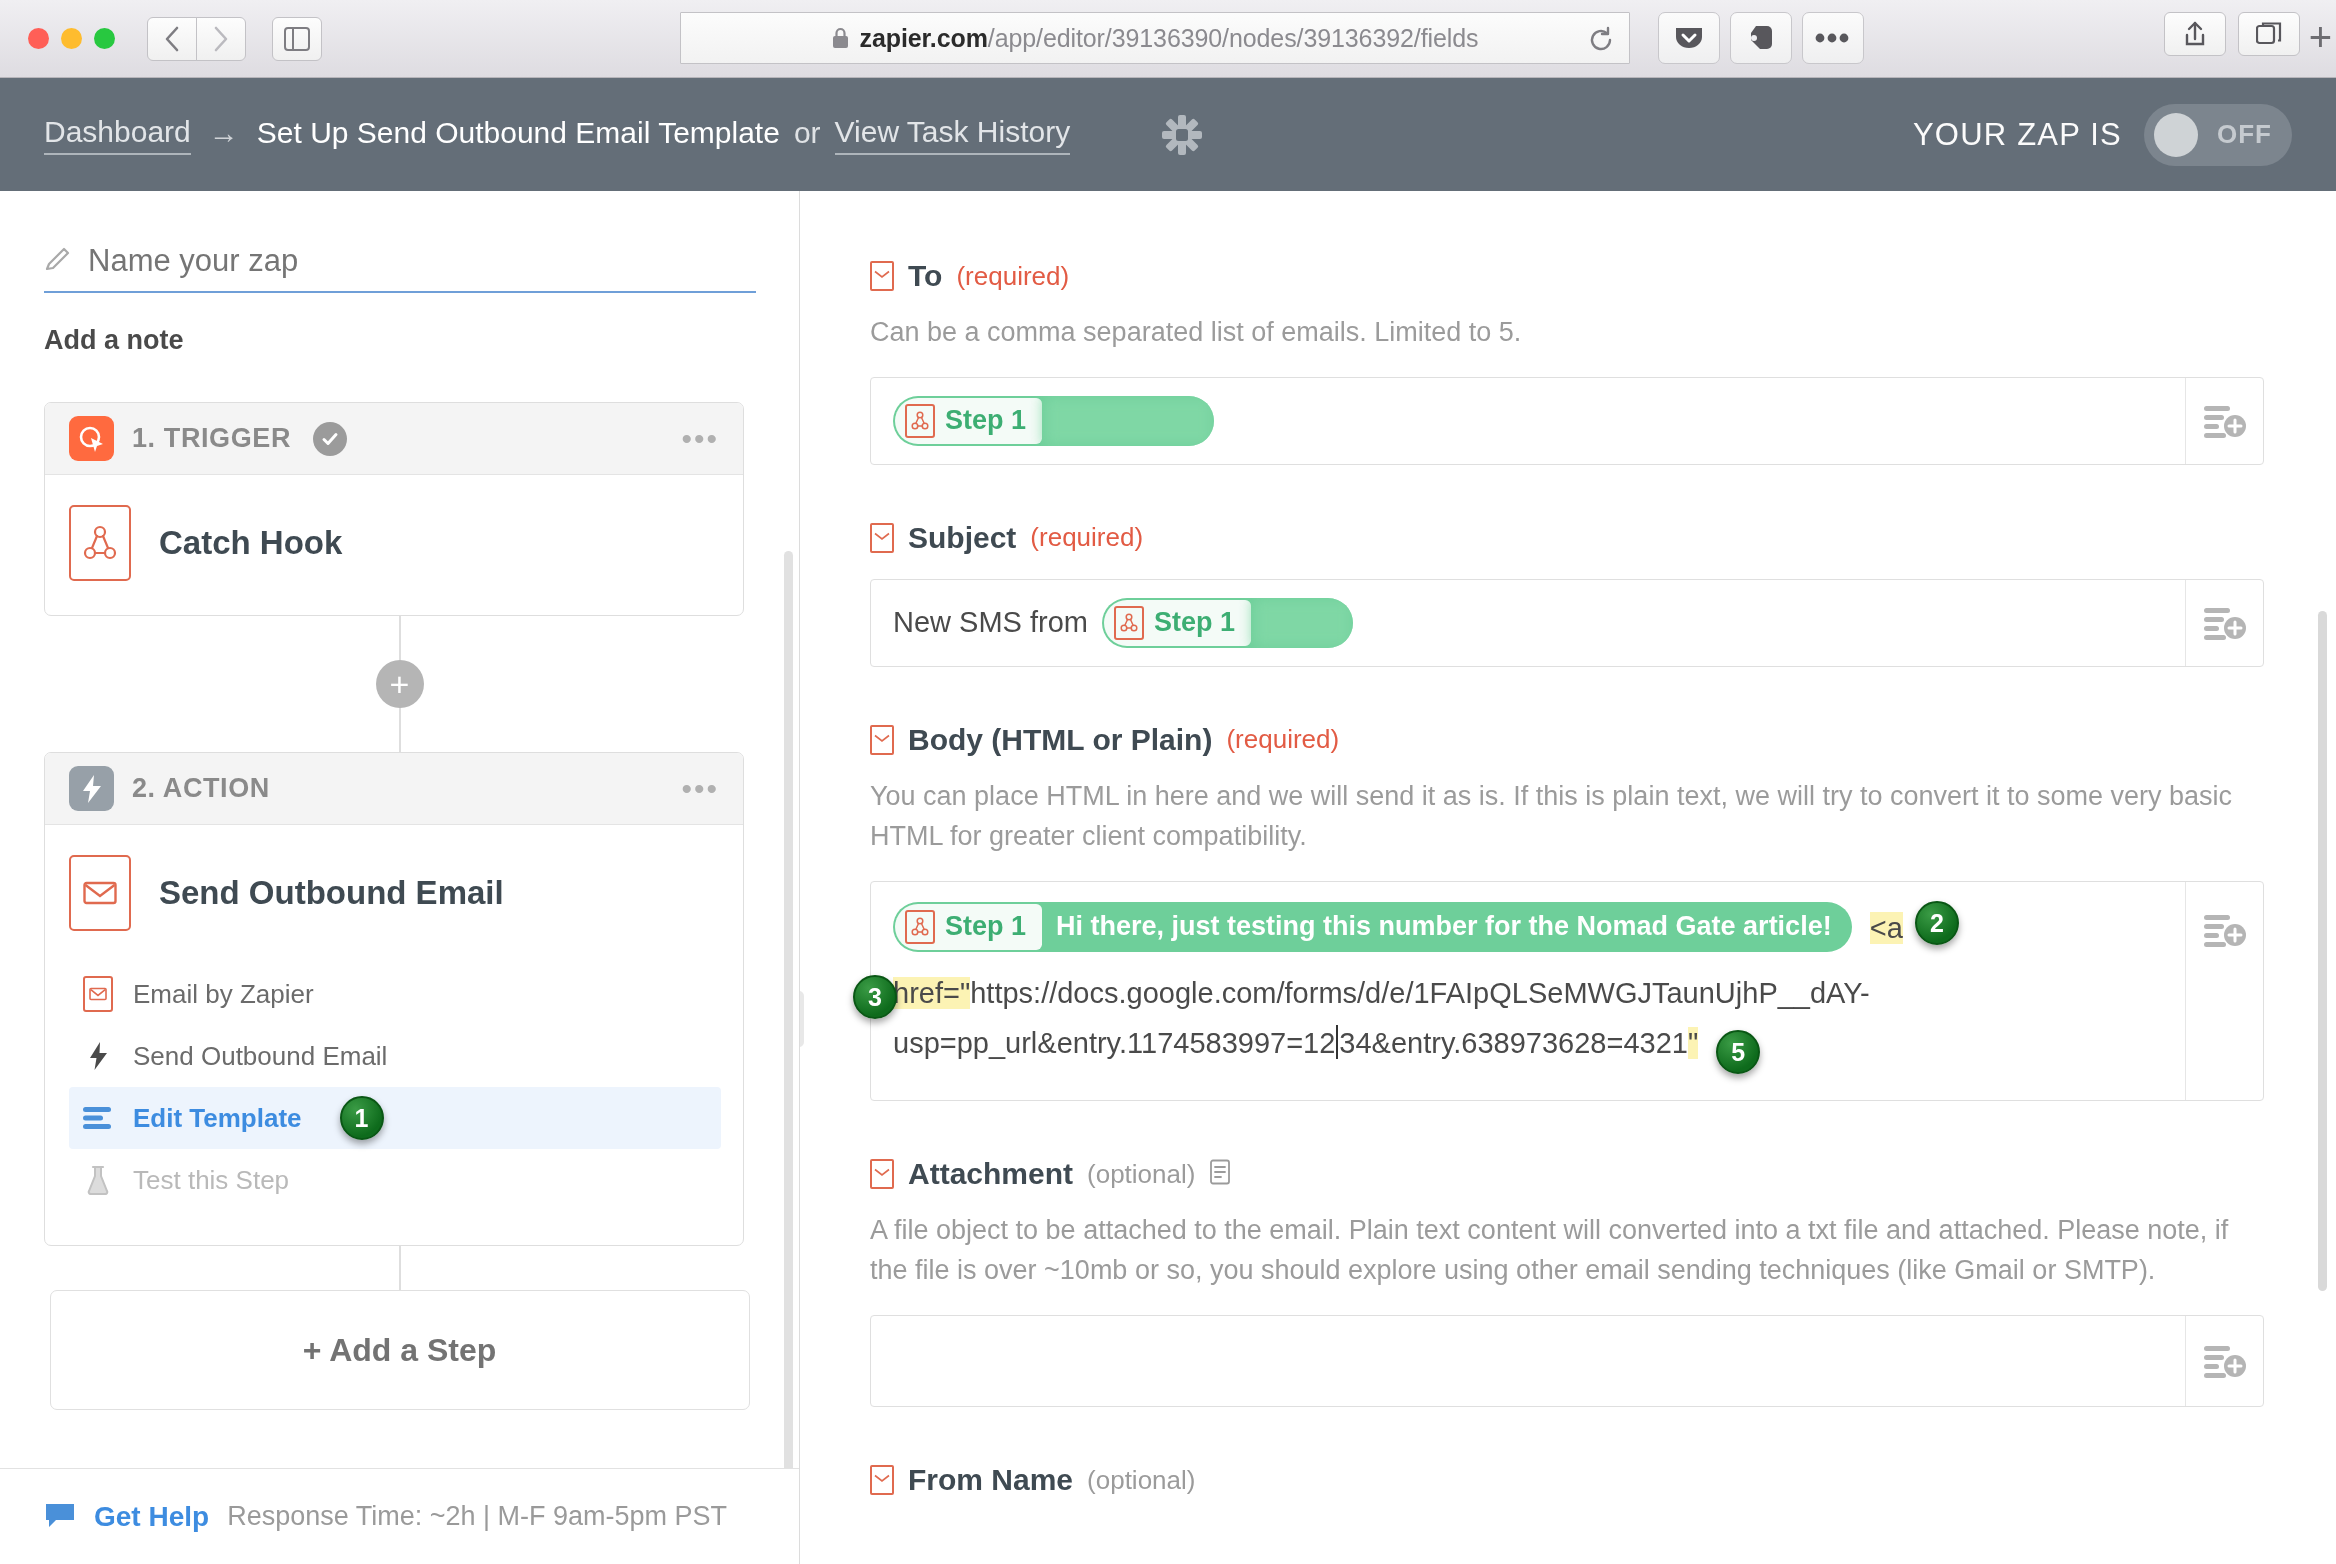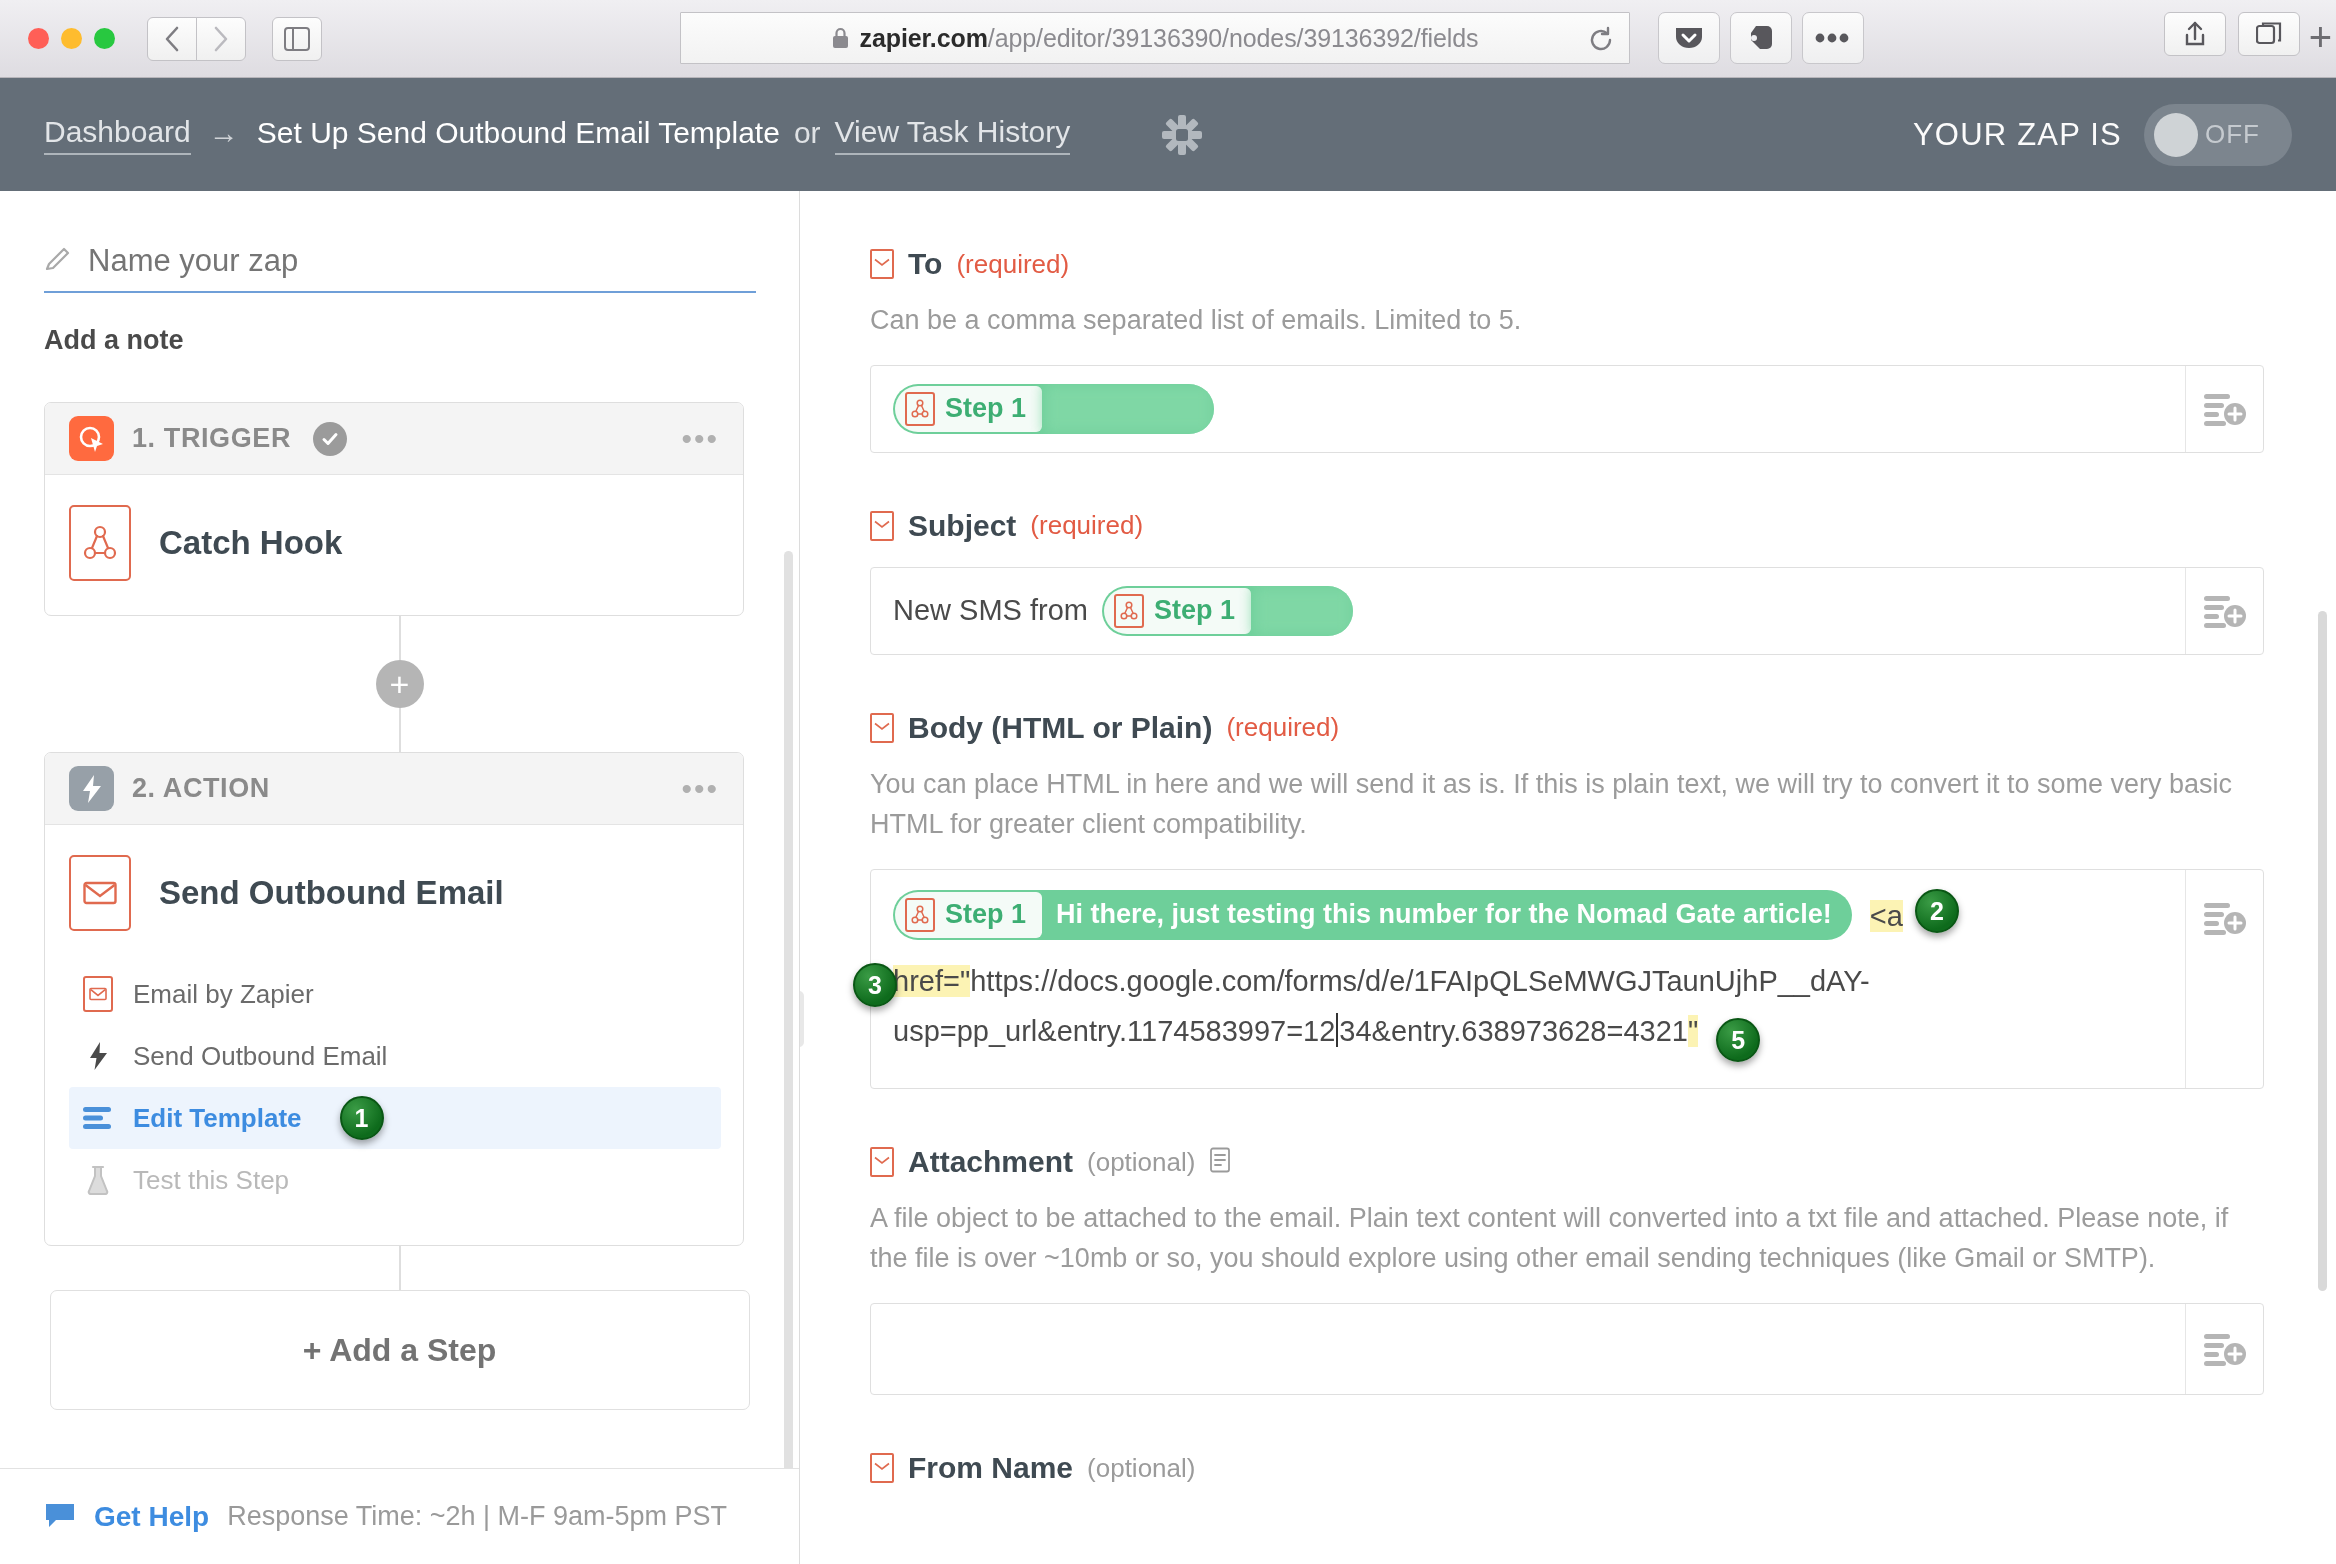--- a/index.html
+++ b/index.html
@@ -86,21 +86,21 @@
     position: absolute; right: 44px; top: 50%; transform: translateY(-50%);
     display: flex; align-items: center; gap: 22px;
   }
   .zap-state-label { font-size: 31px; font-weight: 400; letter-spacing: 1.2px; color: #fbfbfb; }
   .toggle {
     width: 148px; height: 62px; border-radius: 31px;
     background: #7c858e; display: flex; align-items: center;
     padding: 0 10px; position: relative;
   }
   .toggle-knob { width: 44px; height: 44px; border-radius: 50%; background: #cfd3d6; }
-  .toggle-text { position: absolute; right: 32px; font-size: 26px; font-weight: 400; color: #c5cacf; letter-spacing: 1px;}
+  .toggle-text { position: absolute; right: 20px; font-size: 26px; font-weight: 700; color: #c5cacf; letter-spacing: 1px;}
 
   
   .page {
     display: flex; width: 2336px; height: 1373px;
     background: #ffffff;
   }
 
   
   .left-panel {
     width: 800px; height: 1373px;
@@ -185,21 +185,21 @@
   .get-help { font-size: 28px; color: #3d8ce0; font-weight: 700; }
   .resp-time { font-size: 27px; color: #9a9a9a; }
   .left-scrollbar {
     position: absolute; right: 6px; top: 360px;
     width: 9px; height: 1000px; border-radius: 5px; background: #e1e1e1;
   }
 
   
   .right-panel {
     width: 1535px; height: 1373px; position: relative;
-    overflow: hidden; background: #ffffff; padding: 0 70px;
+    overflow: hidden; background: #ffffff; padding: 12px 70px;
   }
   .field-block { margin-top: 56px; }
   .field-label-row { display: flex; align-items: center; gap: 14px; }
   .env-icon {
     width: 24px; height: 30px; border: 2px solid #e06a4f; border-radius: 2px;
     display: flex; align-items: center; justify-content: center; flex: none;
   }
   .field-label { font-size: 30px; font-weight: 700; color: #3f4a52; }
   .req { font-size: 26px; color: #e25b44; font-weight: 400; }
   .opt { font-size: 26px; color: #9b9b9b; font-weight: 400; }

